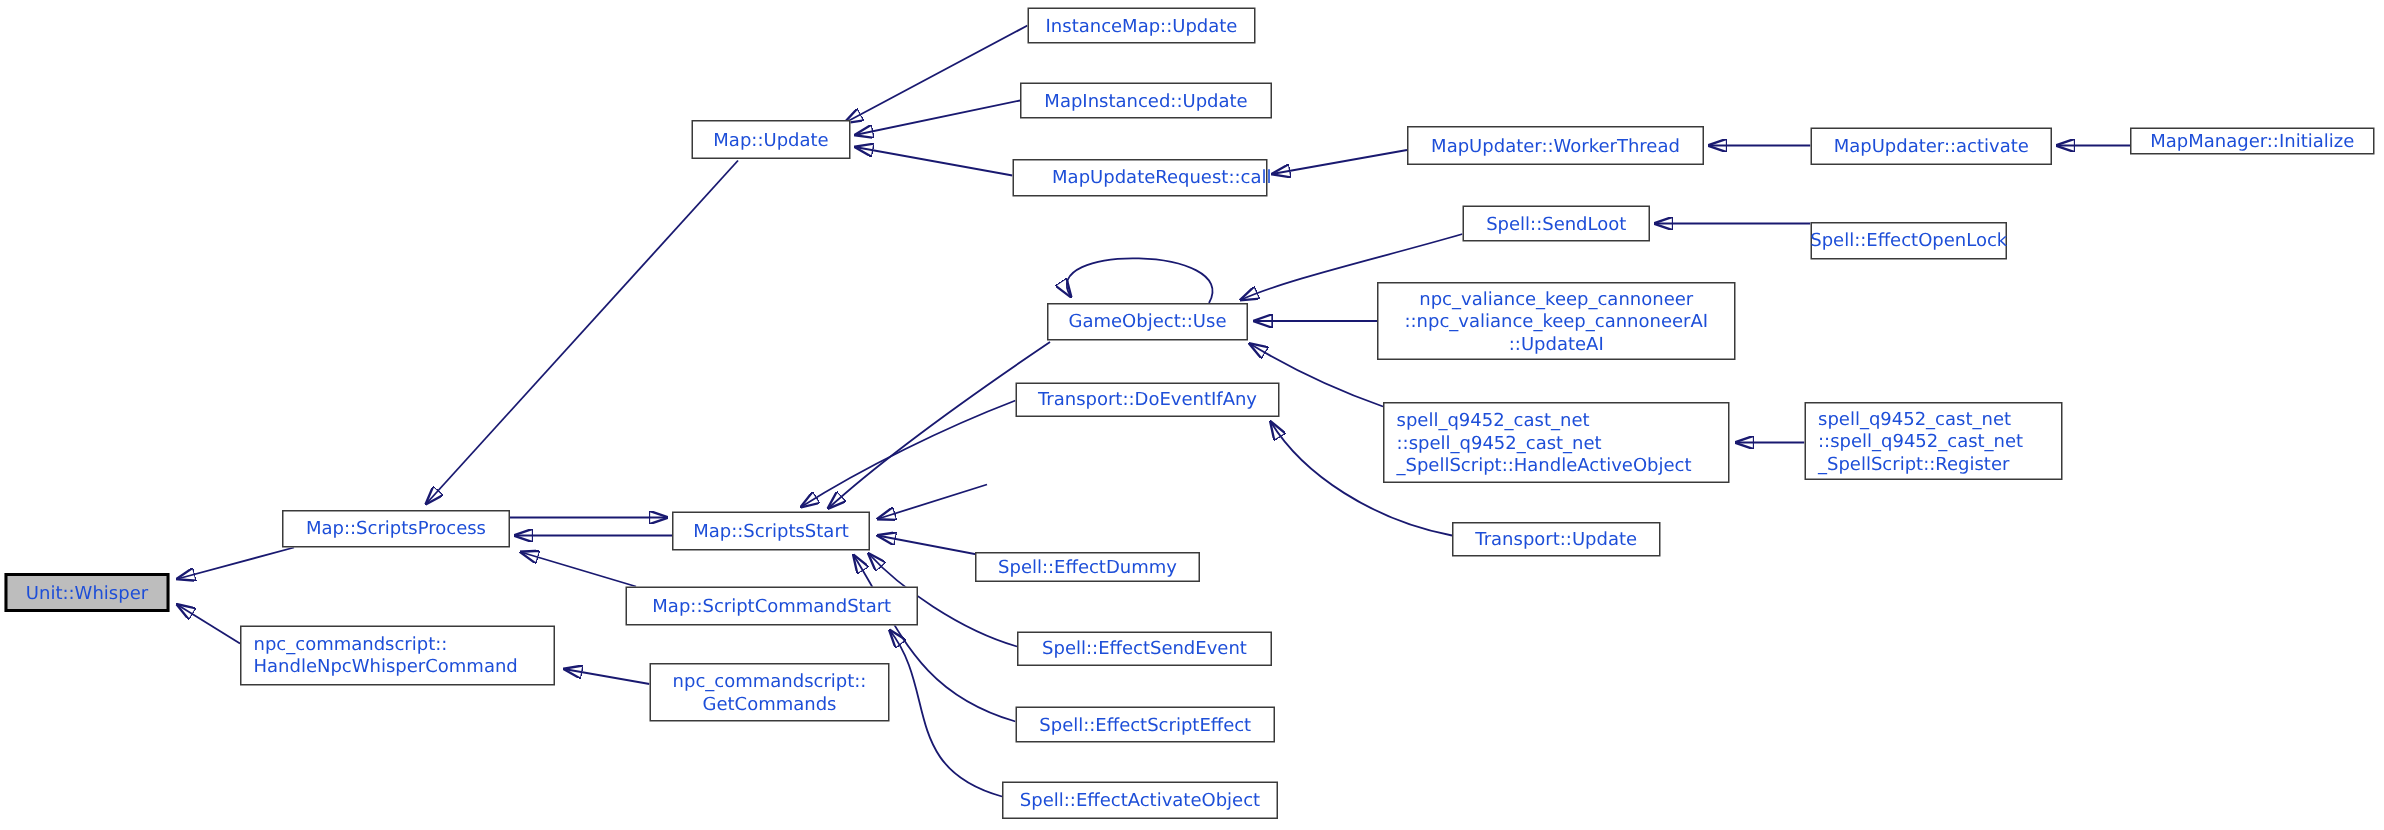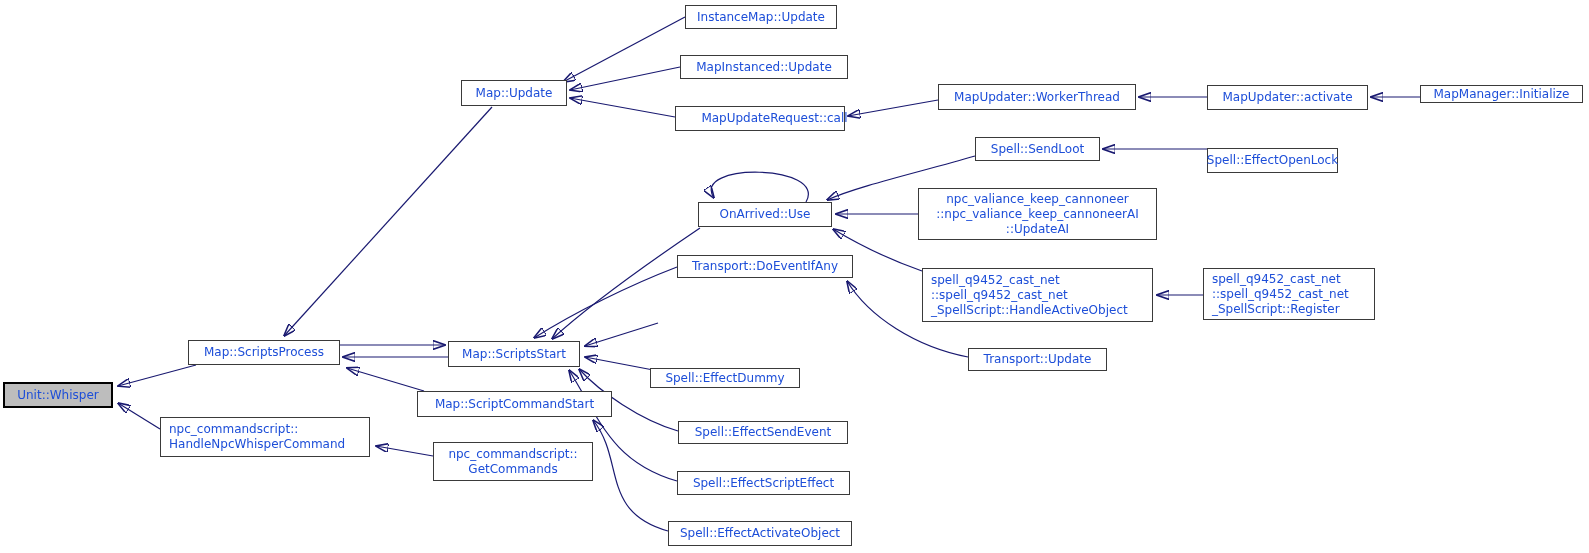--- a/index.html
+++ b/index.html
@@ -60,21 +60,21 @@
 
   <div class="node" style="left:685px;top:5px;width:152px;height:24px;">InstanceMap::Update</div>
   <div class="node" style="left:680px;top:55px;width:168px;height:24px;text-align:right;">MapInstanced::Update</div>
   <div class="node" style="left:461px;top:80px;width:106px;height:26px;">Map::Update</div>
   <div class="node" style="left:675px;top:106px;width:170px;height:25px;padding-left:29px;">MapUpdateRequest::call</div>
   <div class="node" style="left:938px;top:84px;width:198px;height:26px;">MapUpdater::WorkerThread</div>
   <div class="node" style="left:1207px;top:85px;width:161px;height:25px;">MapUpdater::activate</div>
   <div class="node" style="left:1420px;top:85px;width:163px;height:18px;">MapManager::Initialize</div>
   <div class="node" style="left:975px;top:137px;width:125px;height:24px;">Spell::SendLoot</div>
   <div class="node" style="left:1207px;top:136px;width:131px;height:25px;margin-top:12px;">Spell::EffectOpenLock</div>
-  <div class="node" style="left:698px;top:202px;width:134px;height:25px;">OnArrived::Use</div>
+  <div class="node" style="left:698px;top:202px;width:134px;height:25px;">GameObject::Use</div>
   <div class="node" style="left:918px;top:188px;width:239px;height:52px;">npc_valiance_keep_cannoneer
 ::npc_valiance_keep_cannoneerAI
 ::UpdateAI</div>
   <div class="node" style="left:677px;top:255px;width:176px;height:23px;">Transport::DoEventIfAny</div>
   <div class="node left" style="left:922px;top:268px;width:231px;height:54px;">spell_q9452_cast_net
 ::spell_q9452_cast_net
 _SpellScript::HandleActiveObject</div>
   <div class="node left" style="left:1203px;top:268px;width:172px;height:52px;">spell_q9452_cast_net
 ::spell_q9452_cast_net
 _SpellScript::Register</div>

